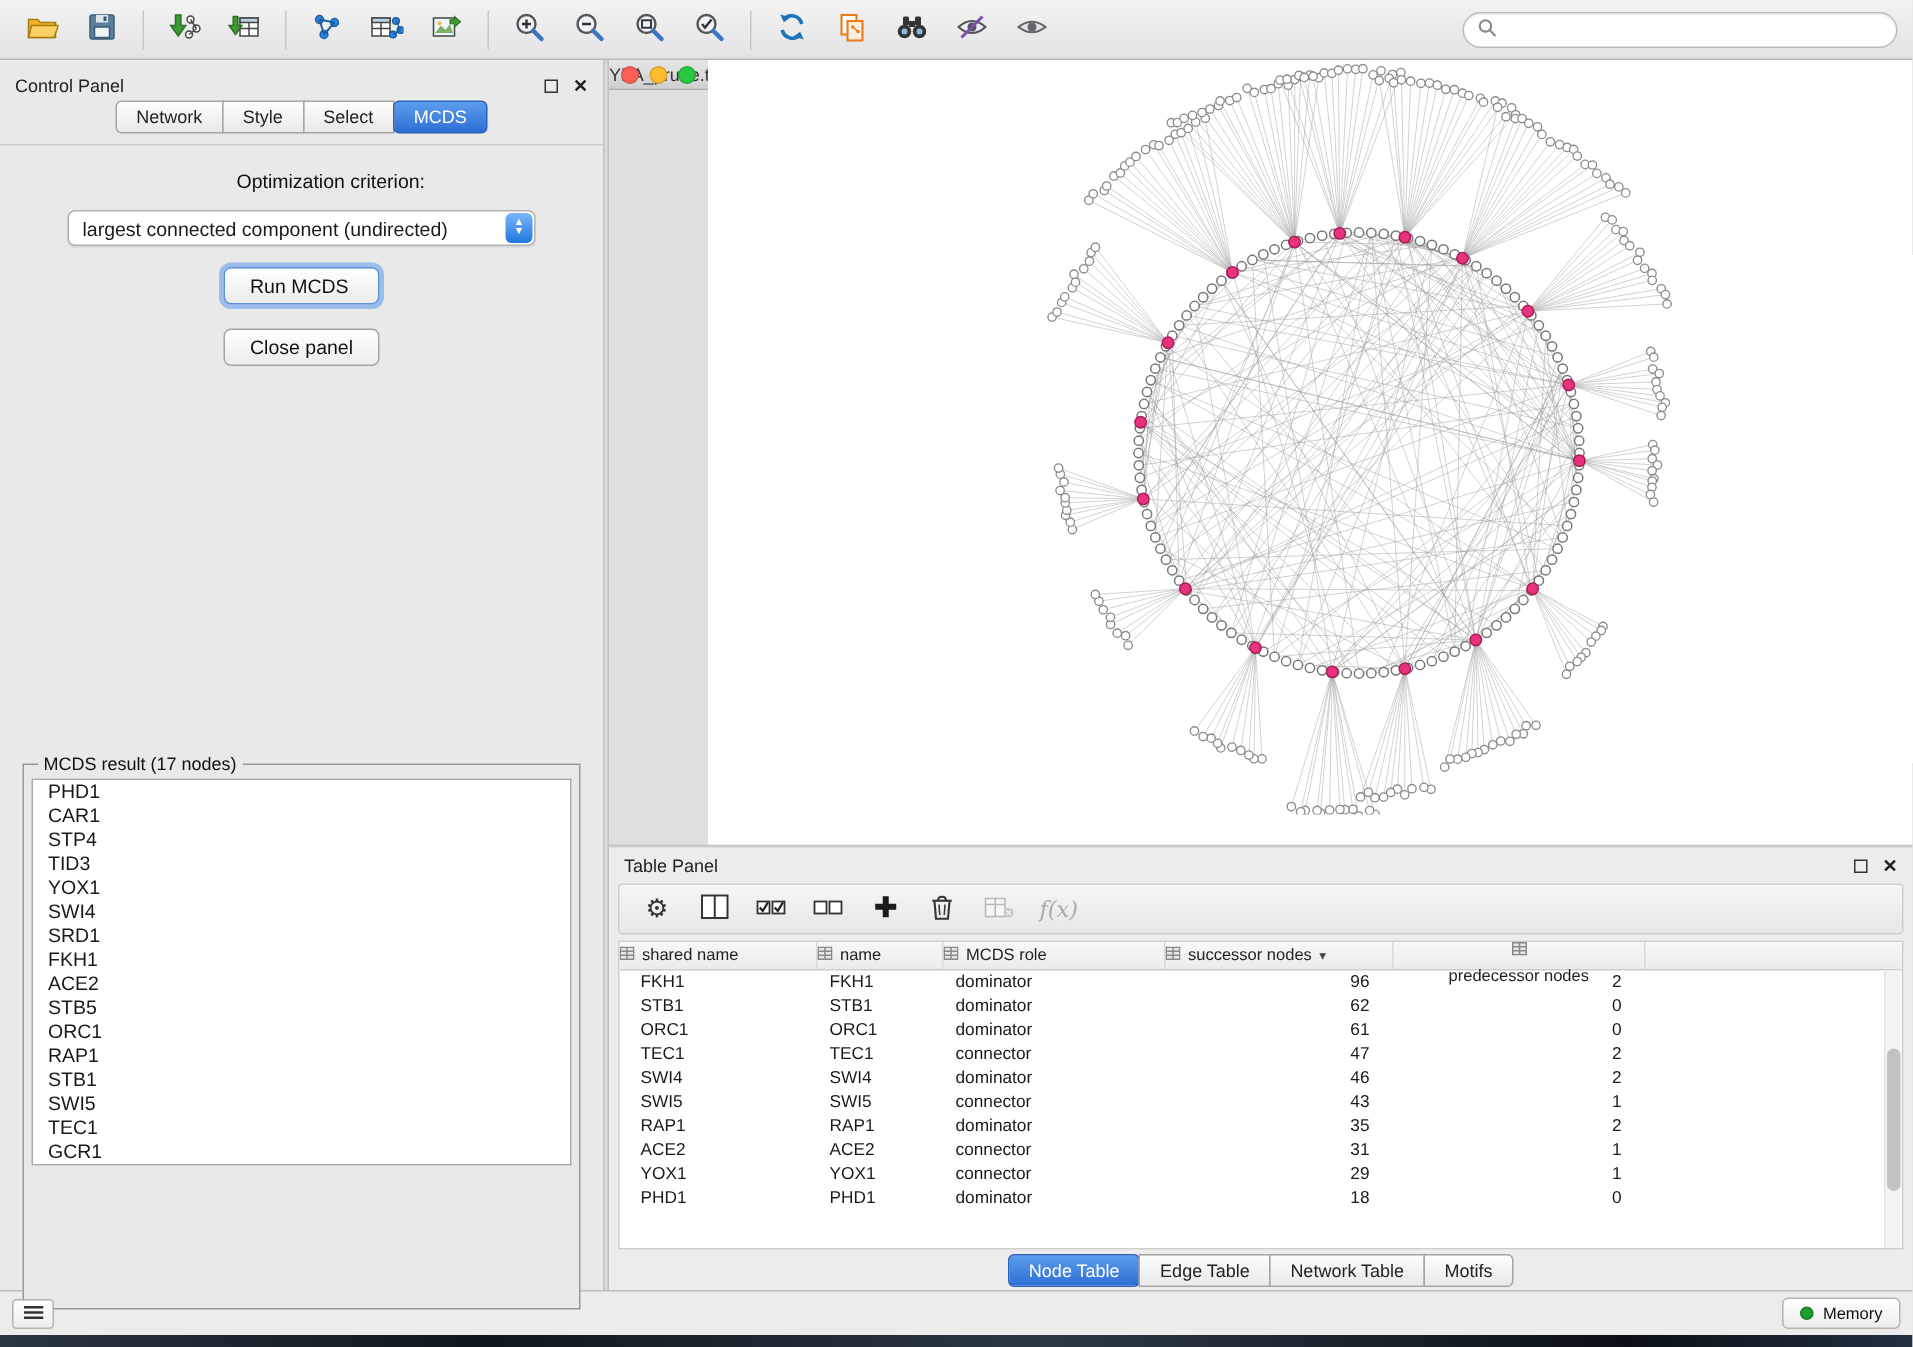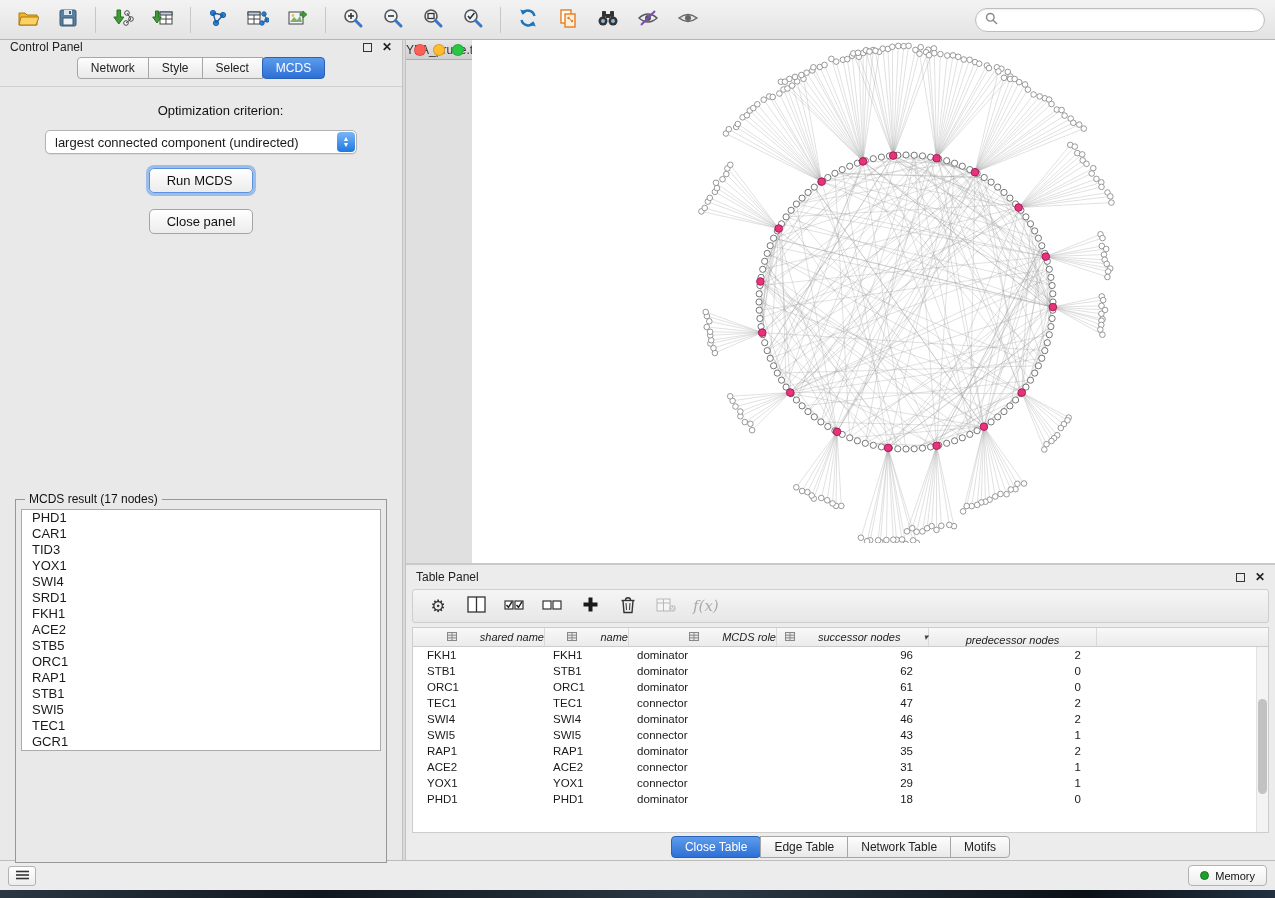--- a/index.html
+++ b/index.html
@@ -16,21 +16,21 @@
     border:1px solid #bdbdbd; border-radius:12px; display:flex; align-items:center;
     padding:0 9px; gap:6px; box-shadow:inset 0 1px 2px rgba(0,0,0,0.08); }
   .search-box input { border:none; outline:none; flex:1; background:transparent;
     font:12px "Liberation Sans",sans-serif; }
 
   
   .main { display:flex; height:820px; }
 
   
   .control-panel { width:402px; background:#e9e9e9; display:flex; flex-direction:column; }
-  .cp-header { height:28px; display:flex; align-items:center; padding:0 10px; font-size:12px; color:#222; }
+  .cp-header { height:28px; display:flex; align-items:center; padding:0 10px; font-size:12px; color:#222;margin-top:10px; }
   .win-icons { margin-left:auto; display:flex; gap:10px; align-items:center; }
   .float-sq { width:9px; height:9px; border:1.5px solid #333; background:transparent; }
   .x-glyph { font-size:12px; font-weight:bold; color:#222; line-height:1; }
   .tabbar { display:flex; justify-content:center; padding:3px 0 7px; border-bottom:1px solid #cfcfcf; }
   .tab { font-size:12px; padding:3px 13px; border:1px solid #a6a6a6;
     background:linear-gradient(#fdfdfd,#e9e9e9); color:#222; margin-left:-1px; cursor:default; }
   .tab:first-child { border-radius:4px 0 0 4px; margin-left:0; }
   .tab:last-child { border-radius:0 4px 4px 0; }
   .tab.active { background:linear-gradient(#5c9ceb,#2e6fd6); color:#fff; border-color:#2a62b9; border-radius:4px; }
   .cp-body { flex:1; display:flex; flex-direction:column; align-items:center; padding-top:16px; }
@@ -73,22 +73,22 @@
   .tp-toolbar { height:34px; margin:0 6px 4px; background:linear-gradient(#f5f5f5,#e7e7e7);
     border:1px solid #cecece; border-radius:3px; display:flex; align-items:center; gap:16px; padding:0 14px; }
   .tp-tool { display:flex; align-items:center; justify-content:center; width:22px; height:22px; }
   .gear-glyph { font-family:"DejaVu Sans",sans-serif; font-size:17px; color:#333; line-height:1; }
   .fx { font-family:"DejaVu Serif",serif; font-style:italic; font-size:15px; color:#aaa; }
   .disabled-icon { opacity:.45; }
   .table-wrap { flex:1; margin:0 6px; background:#fff; border:1px solid #cdcdcd; position:relative;
     overflow:hidden; display:flex; flex-direction:column; min-height:0; }
   .thead { display:flex; height:19px; background:linear-gradient(#f8f8f8,#ebebeb);
     border-bottom:1px solid #cccccc; font-size:11px; color:#222; flex:0 0 auto; }
-  .th { display:flex; align-items:center; justify-content:flex-end; gap:23px;
-    border-right:1px solid #d9d9d9; height:100%;font-style:italic; }
+  .th { display:flex; align-items:center; justify-content:flex-start; gap:5px;
+    border-right:1px solid #d9d9d9; height:100%; }
   .th .cdown { font-size:9px; color:#444; }
   .c0 { width:132px; } .c1 { width:84px; } .c2 { width:148px; } .c3 { width:152px; } .c4 { width:168px;flex-direction:column; }
   .tbody { font-size:11.5px; }
   .tr { display:flex; height:16px; align-items:center; }
   .td { overflow:hidden; white-space:nowrap; }
   .td.c0 { padding-left:14px; }
   .td.c1, .td.c2 { padding-left:8px; }
   .td.num { text-align:right; padding-right:16px; }
   .vscroll { position:absolute; right:0; top:19px; bottom:0; width:12px; background:#f3f3f3;
     border-left:1px solid #e2e2e2; }
@@ -325,20 +325,21 @@
       </div>
       <div class="btn-row">
         <div class="btn focused">Run MCDS</div>
         <div class="btn">Close panel</div>
       </div>
       <fieldset class="result-box">
         <legend>MCDS result (17 nodes)</legend>
         <div class="result-list">
             <div class="result-item">PHD1</div>
             <div class="result-item">CAR1</div>
+            <div class="result-item">STP4</div>
             <div class="result-item">TID3</div>
             <div class="result-item">YOX1</div>
             <div class="result-item">SWI4</div>
             <div class="result-item">SRD1</div>
             <div class="result-item">FKH1</div>
             <div class="result-item">ACE2</div>
             <div class="result-item">STB5</div>
             <div class="result-item">ORC1</div>
             <div class="result-item">RAP1</div>
             <div class="result-item">STB1</div>
@@ -1353,21 +1354,21 @@
               <div class="td c3 num">18</div>
               <div class="td c4 num">0</div>
             </div>
           </div>
         <div class="vscroll">
           <div class="vthumb"></div>
         </div>
       </div>
 
       <div class="tp-tabs">
-          <div class="tp-tab active">Close Table</div>
+          <div class="tp-tab active">Node Table</div>
           <div class="tp-tab">Edge Table</div>
           <div class="tp-tab">Network Table</div>
           <div class="tp-tab">Motifs</div>
         </div>
     </div>
   </div>
 </div>
 
 <div class="statusbar">
   <div class="list-btn">

